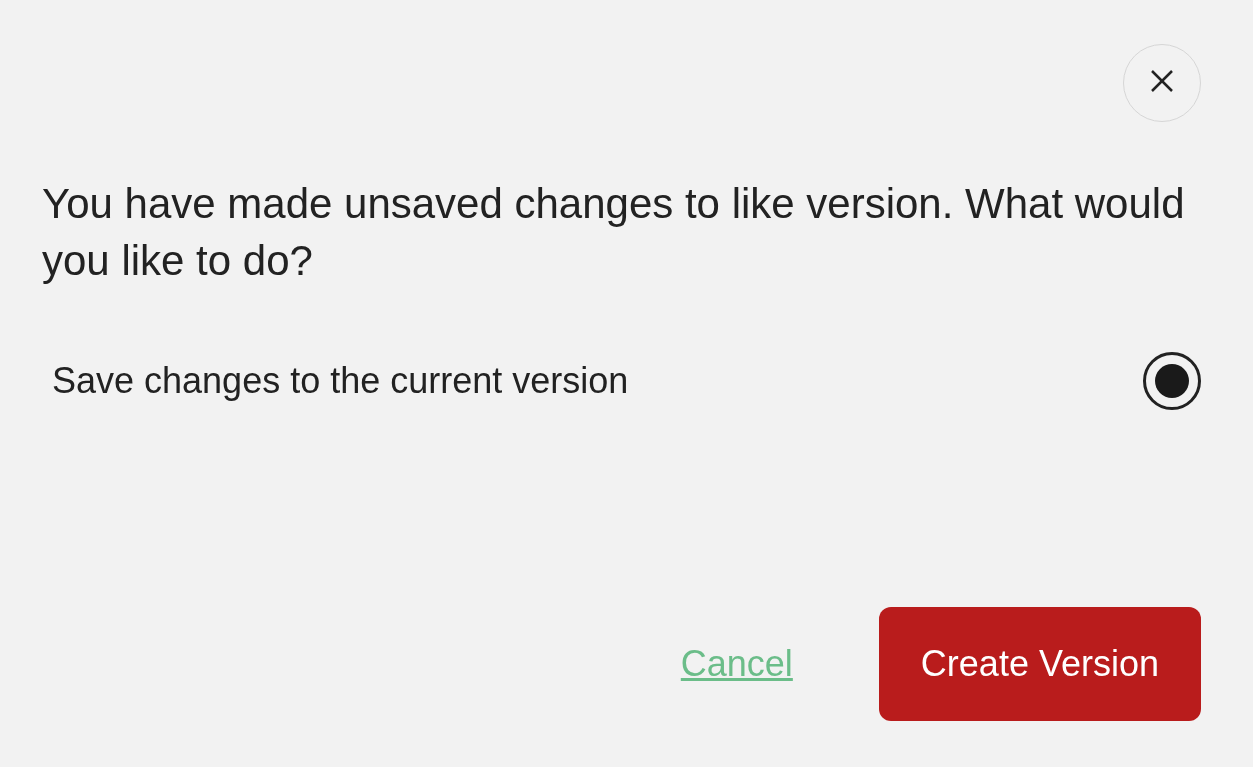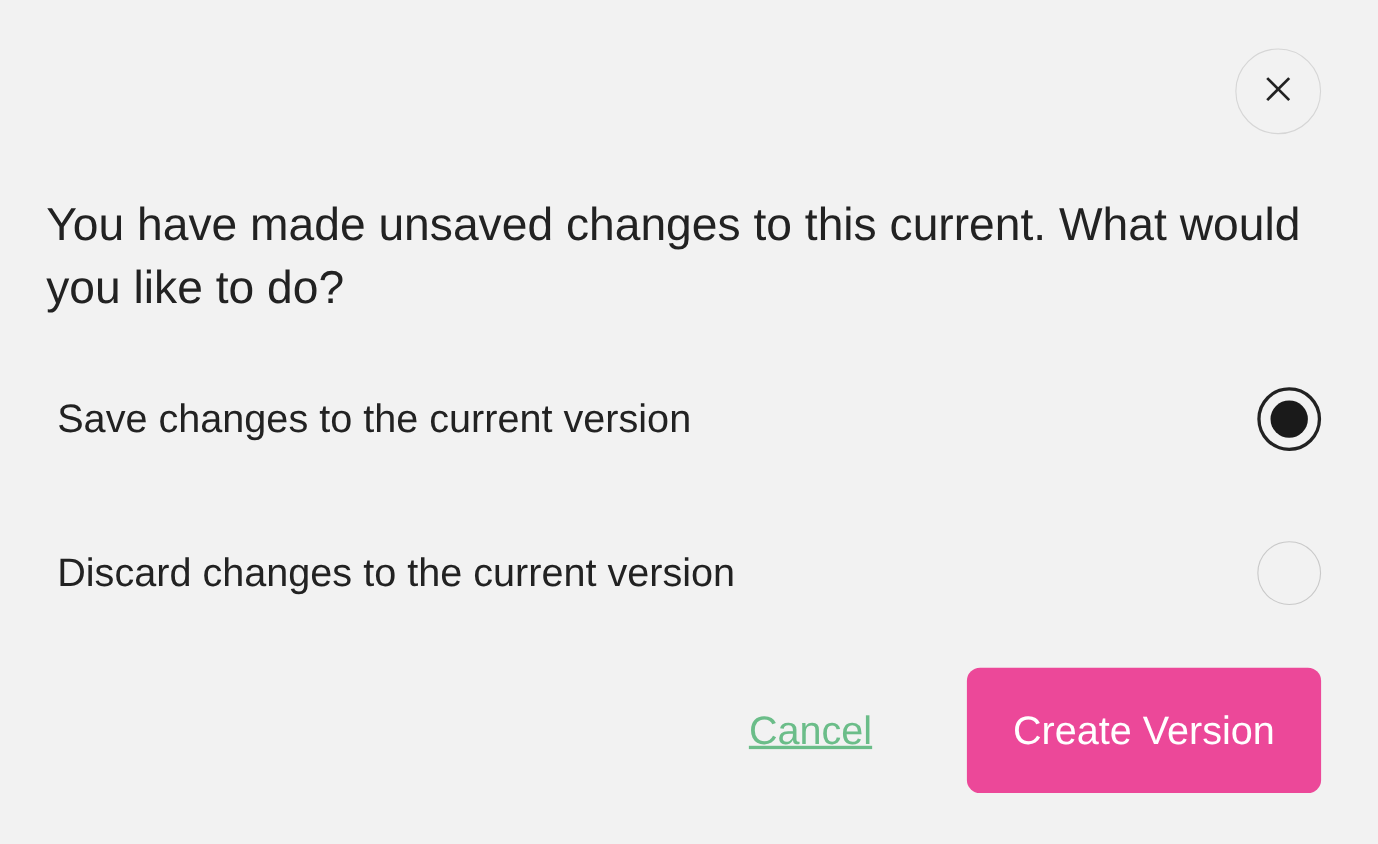--- a/index.html
+++ b/index.html
@@ -96,21 +96,21 @@
       align-items: center;
       gap: 86px;
     }
     .cancel-link {
       font-size: 36px;
       color: #6bbd89;
       text-decoration: underline;
       cursor: pointer;
     }
     .primary-btn {
-      background: #ec4899;
+      background: #b91c1c;
       color: #fff;
       font-size: 36px;
       font-weight: 400;
       border: none;
       border-radius: 12px;
       padding: 36px 42px;
       cursor: pointer;
       min-width: 300px;
       text-align: center;
     }
@@ -120,29 +120,25 @@
 
 <div class="close-btn">
   <span>
     <svg viewBox="0 0 24 24" fill="none">
       <line x1="4" y1="4" x2="20" y2="20"></line>
       <line x1="20" y1="4" x2="4" y2="20"></line>
     </svg>
   </span>
 </div>
 
-<div class="dialog-title">You have made unsaved changes to this current. What would you like to do?</div>
+<div class="dialog-title">You have made unsaved changes to like version. What would you like to do?</div>
 
 <div class="options">
   <div class="option-row">
     <span class="option-label">Save changes to the current version</span>
     <span class="radio selected"></span>
-  </div>
-  <div class="option-row">
-    <span class="option-label">Discard changes to the current version</span>
-    <span class="radio unselected"></span>
   </div>
 </div>
 
 <div class="footer">
   <a class="cancel-link">Cancel</a>
   <button class="primary-btn">Create Version</button>
 </div>
 
 </body></html>

